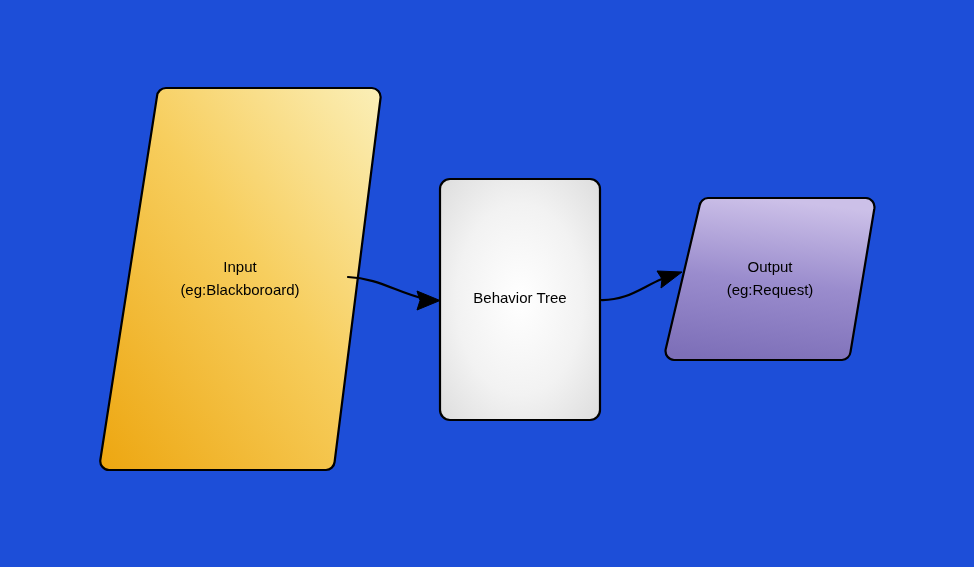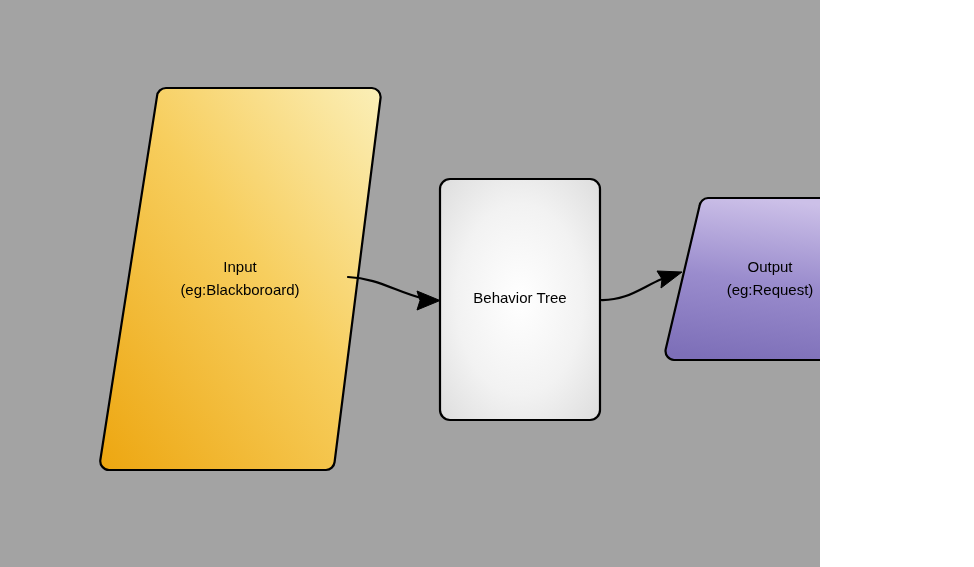--- a/index.html
+++ b/index.html
@@ -6,23 +6,23 @@
   html, body {
     margin: 0;
     padding: 0;
     background: #ffffff;
   }
   body {
     font-family: "Liberation Sans", sans-serif;
   }
   #diagram-canvas {
     position: relative;
-    width: 820px;
+    width: 974px;
     height: 567px;
-    background: #a3a3a3;
+    background: #1d4ed8;
     overflow: hidden;
   }
   #diagram-svg {
     position: absolute;
     left: 0;
     top: 0;
     width: 974px;
     height: 567px;
   }
   .node-label {

